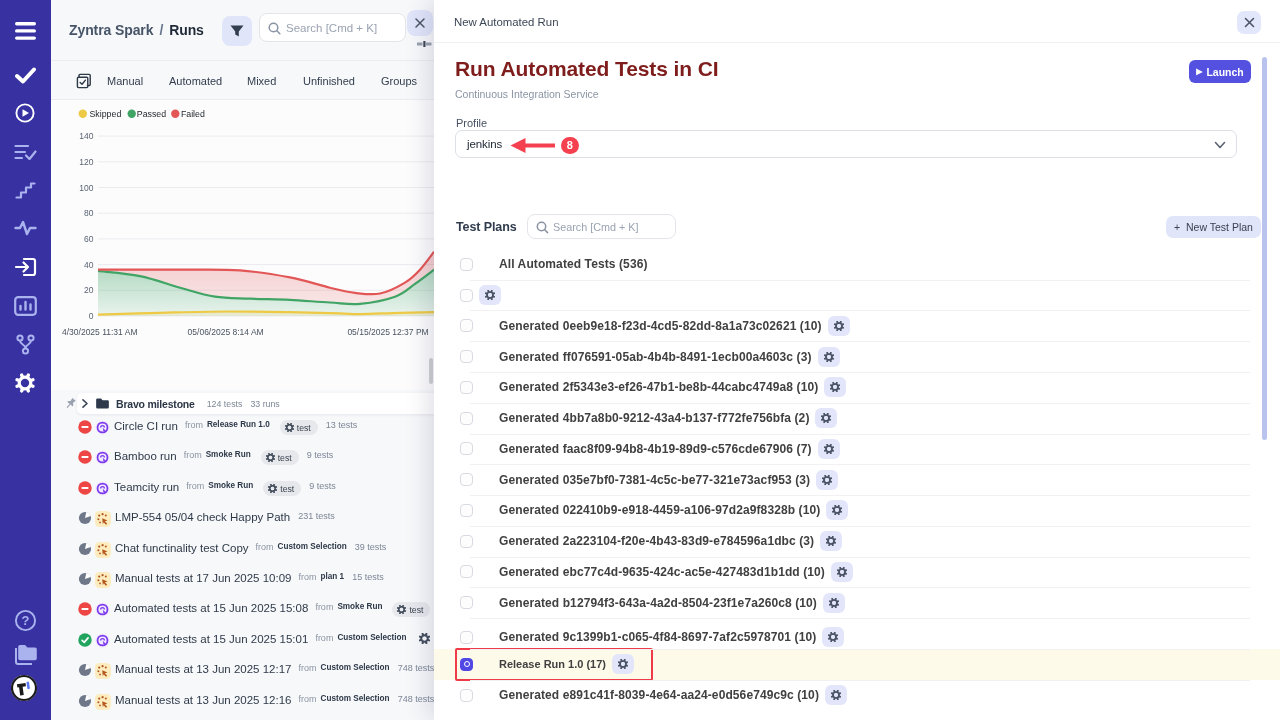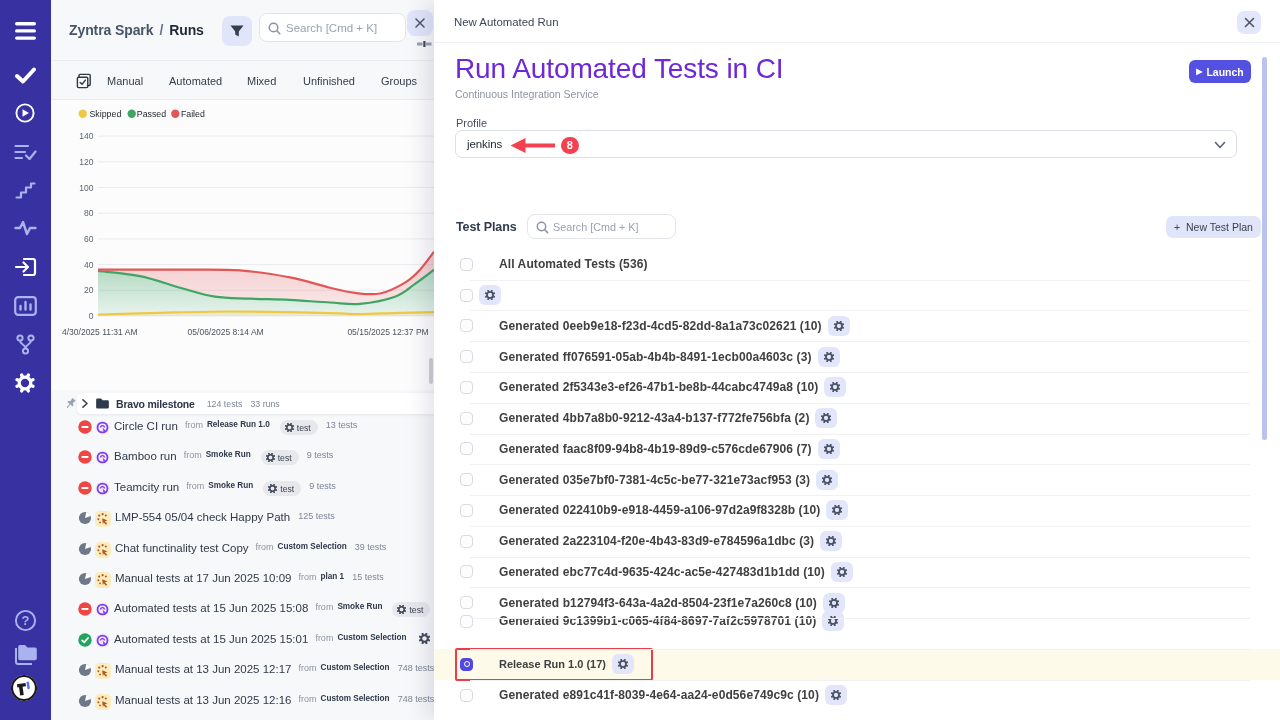--- a/index.html
+++ b/index.html
@@ -25,21 +25,21 @@
 .rtitle{font-size:11.5px;color:#2f3a49;margin-left:4px;white-space:nowrap}
 .rfrom{font-size:9px;color:#8b94a3;margin-left:7px;white-space:nowrap}
 .rsrc{font-size:8.2px;font-weight:bold;color:#2d3848;margin-left:4px;white-space:nowrap}
 .rcount{font-size:9px;color:#7c8696;margin-left:8px;white-space:nowrap}
 .chip{display:inline-flex;align-items:center;background:#e7e8ec;border-radius:8px;height:15px;padding:0 7px 0 5px;margin-left:10px;font-size:8.7px;color:#39434f;gap:3px;white-space:nowrap}
 
 #modal{position:absolute;left:434px;top:0;width:846px;height:720px;background:#fff;box-shadow:-8px 0 20px rgba(45,45,90,.13)}
 #mhead{position:absolute;left:0;top:0;width:846px;height:43px;border-bottom:1px solid #eef0f2}
 #mtitle{position:absolute;left:20px;top:16px;font-size:11.4px;color:#3c4757}
 #mx{position:absolute;left:803px;top:11px;width:24px;height:23px;background:#e3e7fb;border-radius:7px}
-#h1{position:absolute;left:21px;top:58px;font-size:28px;font-weight:normal;color:#6d28d9;letter-spacing:-0.1px;line-height:21px}
+#h1{position:absolute;left:21px;top:58px;font-size:21px;font-weight:bold;color:#7f1d1d;letter-spacing:-0.1px;line-height:21px}
 #sub{position:absolute;left:21px;top:88px;font-size:10.5px;color:#8b95a5}
 #launch{position:absolute;left:755px;top:60px;width:62px;height:23px;background:#5551e0;border-radius:6px;color:#fff;font-size:10.5px;font-weight:bold;display:flex;align-items:center;justify-content:center;gap:4px}
 #plabel{position:absolute;left:22px;top:117px;font-size:11px;color:#475062}
 #pselect{position:absolute;left:21px;top:130px;width:782px;height:28px;border:1px solid #dcdfe6;border-radius:7px;background:#fff}
 #pselect .val{position:absolute;left:11px;top:7px;font-size:11.5px;color:#1b2531;letter-spacing:-0.1px}
 #tplabel{position:absolute;left:22px;top:220px;font-size:12.5px;font-weight:bold;color:#2f3b4d;letter-spacing:-0.1px}
 #tpsearch{position:absolute;left:93px;top:214px;width:149px;height:25px;border:1px solid #e3e5ea;border-radius:8px;background:#fff}
 #tpsearch span{position:absolute;left:25px;top:6px;font-size:10.8px;color:#9aa3b2}
 #newplan{position:absolute;left:732px;top:216px;width:95px;height:22px;background:#e1e5fa;border-radius:7px;font-size:10.5px;color:#39424f;display:flex;align-items:center;justify-content:center}
 .prow{position:absolute;left:0;width:846px;height:30.8px;display:flex;align-items:center}
@@ -335,21 +335,21 @@
             <rect x="0" y="0" width="16" height="16" rx="4.5" fill="#fcecc0"></rect>
 <path d="M7.2 7.2 L12.6 9.4 L9.9 10.2 L12.2 12.8 L10.9 13.8 L8.7 11.2 L7.8 13.2 Z" fill="#b4571d"></path>
 <circle cx="4.2" cy="4.6" r="1.1" fill="#b4571d"></circle>
             <circle cx="7.6" cy="3.2" r="1.1" fill="#b4571d"></circle>
             <circle cx="10.8" cy="4.4" r="1.0" fill="#b4571d"></circle>
 <circle cx="3.4" cy="8.2" r="1.0" fill="#b4571d"></circle>
             <circle cx="5.0" cy="11.4" r="0.9" fill="#b4571d"></circle>
           </svg>
         </span>
         <span class="rtitle">LMP-554 05/04 check Happy Path</span>
-        <span class="rcount">125 tests</span>
+        <span class="rcount">231 tests</span>
       </div>
 <div class="runrow" style="top:542px">
         <span style="display:flex;margin-left:27px">
           <svg width="14" height="14" viewBox="0 0 14 14">
             <circle cx="7" cy="7" r="6.1" fill="#6e7889"></circle>
             <path d="M7 7 L7 0.9 A6.1 6.1 0 0 1 12.3 3.95 Z" fill="#fff" transform="rotate(12 7 7)"></path>
           </svg>
         </span>
         <span style="display:flex;margin-left:3px">
           <svg width="16" height="16" viewBox="0 0 16 16">
@@ -730,21 +730,21 @@
             <path d="M3.8 7.9 L3.2 9.2" stroke="#4a5365" stroke-width="1.9" stroke-linecap="round"></path>
             <path d="M2.1 6.2 L0.8 6.8" stroke="#4a5365" stroke-width="1.9" stroke-linecap="round"></path>
             <path d="M2.1 3.8 L0.8 3.2" stroke="#4a5365" stroke-width="1.9" stroke-linecap="round"></path>
             <path d="M3.8 2.1 L3.2 0.8" stroke="#4a5365" stroke-width="1.9" stroke-linecap="round"></path>
             <path d="M6.2 2.1 L6.8 0.8" stroke="#4a5365" stroke-width="1.9" stroke-linecap="round"></path>
             <path d="M7.9 3.8 L9.2 3.2" stroke="#4a5365" stroke-width="1.9" stroke-linecap="round"></path>
           </svg>
         </span>
       </div>
 <div class="psep" style="top:587.4px"></div>
-<div class="prow" style="top:606px">
+<div class="prow" style="top:622px">
         <span class="cb"></span>
         <span class="txt">Generated 9c1399b1-c065-4f84-8697-7af2c5978701 (10)</span>
         <span class="gearchip">
           <svg width="10" height="10" viewBox="0 0 10 10">
             <circle cx="5.0" cy="5.0" r="3.0" fill="none" stroke="#4a5365" stroke-width="1.7"></circle>
             <path d="M7.9 6.2 L9.2 6.8" stroke="#4a5365" stroke-width="1.9" stroke-linecap="round"></path>
             <path d="M6.2 7.9 L6.8 9.2" stroke="#4a5365" stroke-width="1.9" stroke-linecap="round"></path>
             <path d="M3.8 7.9 L3.2 9.2" stroke="#4a5365" stroke-width="1.9" stroke-linecap="round"></path>
             <path d="M2.1 6.2 L0.8 6.8" stroke="#4a5365" stroke-width="1.9" stroke-linecap="round"></path>
             <path d="M2.1 3.8 L0.8 3.2" stroke="#4a5365" stroke-width="1.9" stroke-linecap="round"></path>

